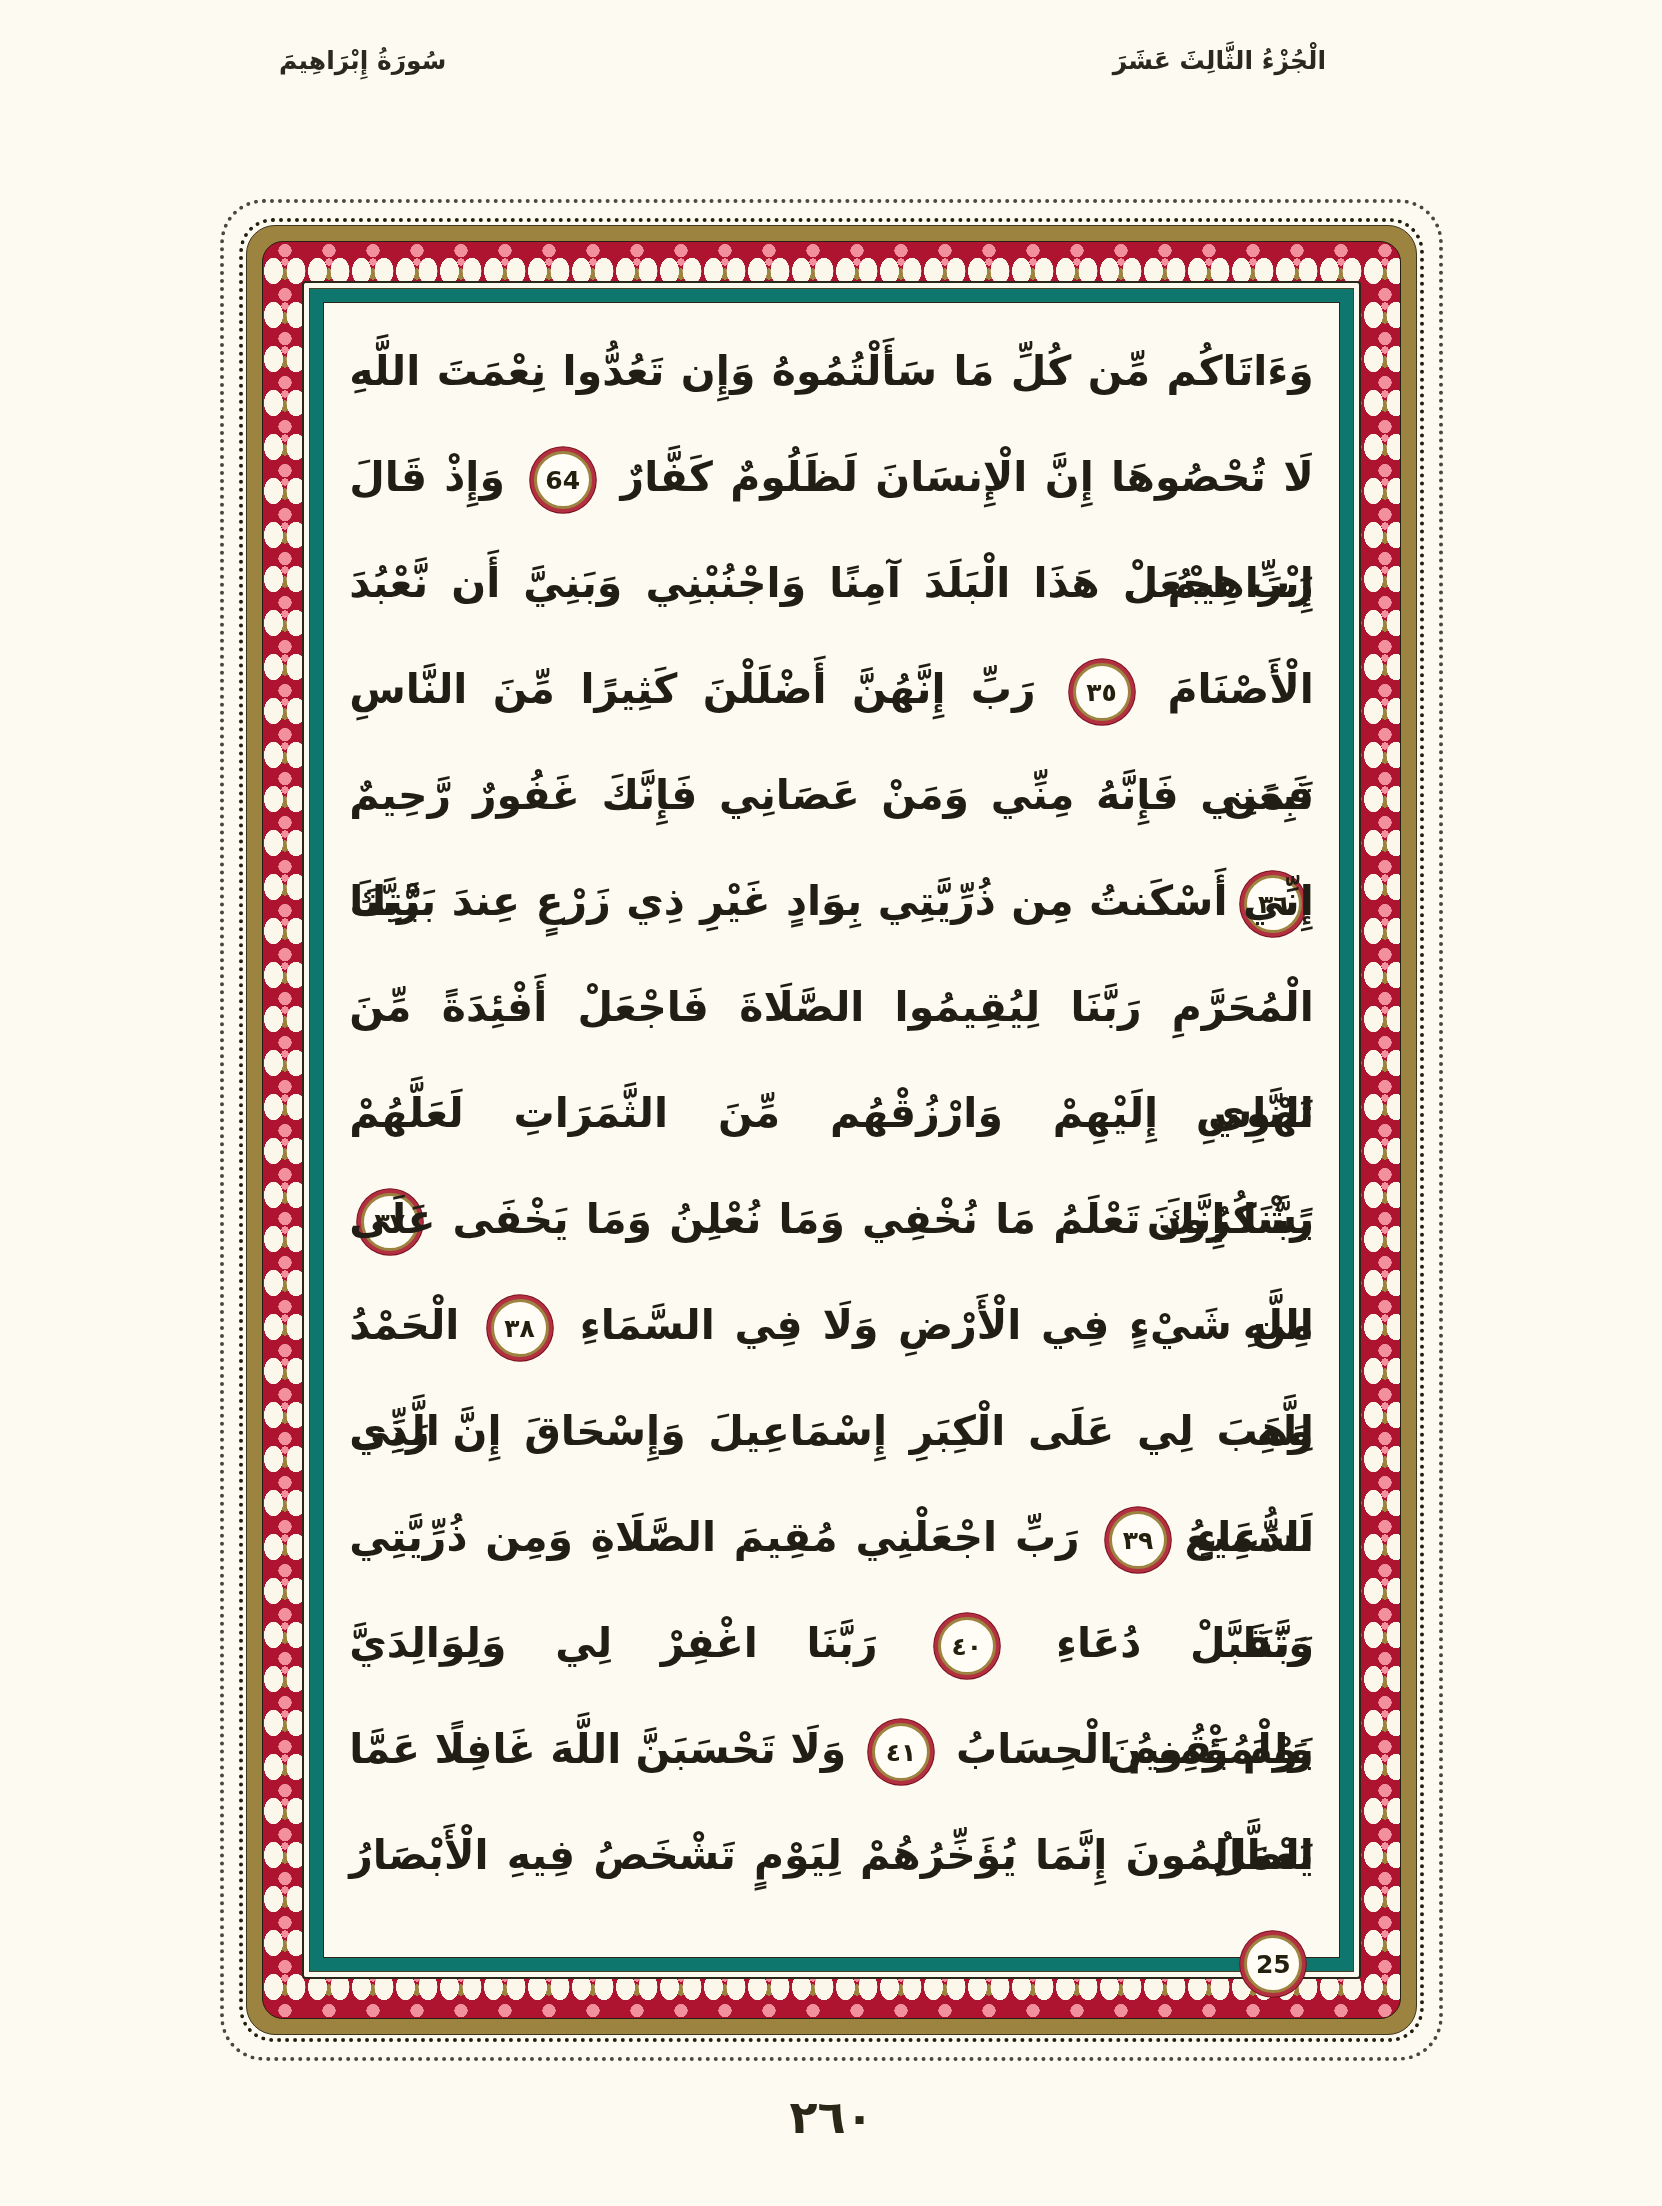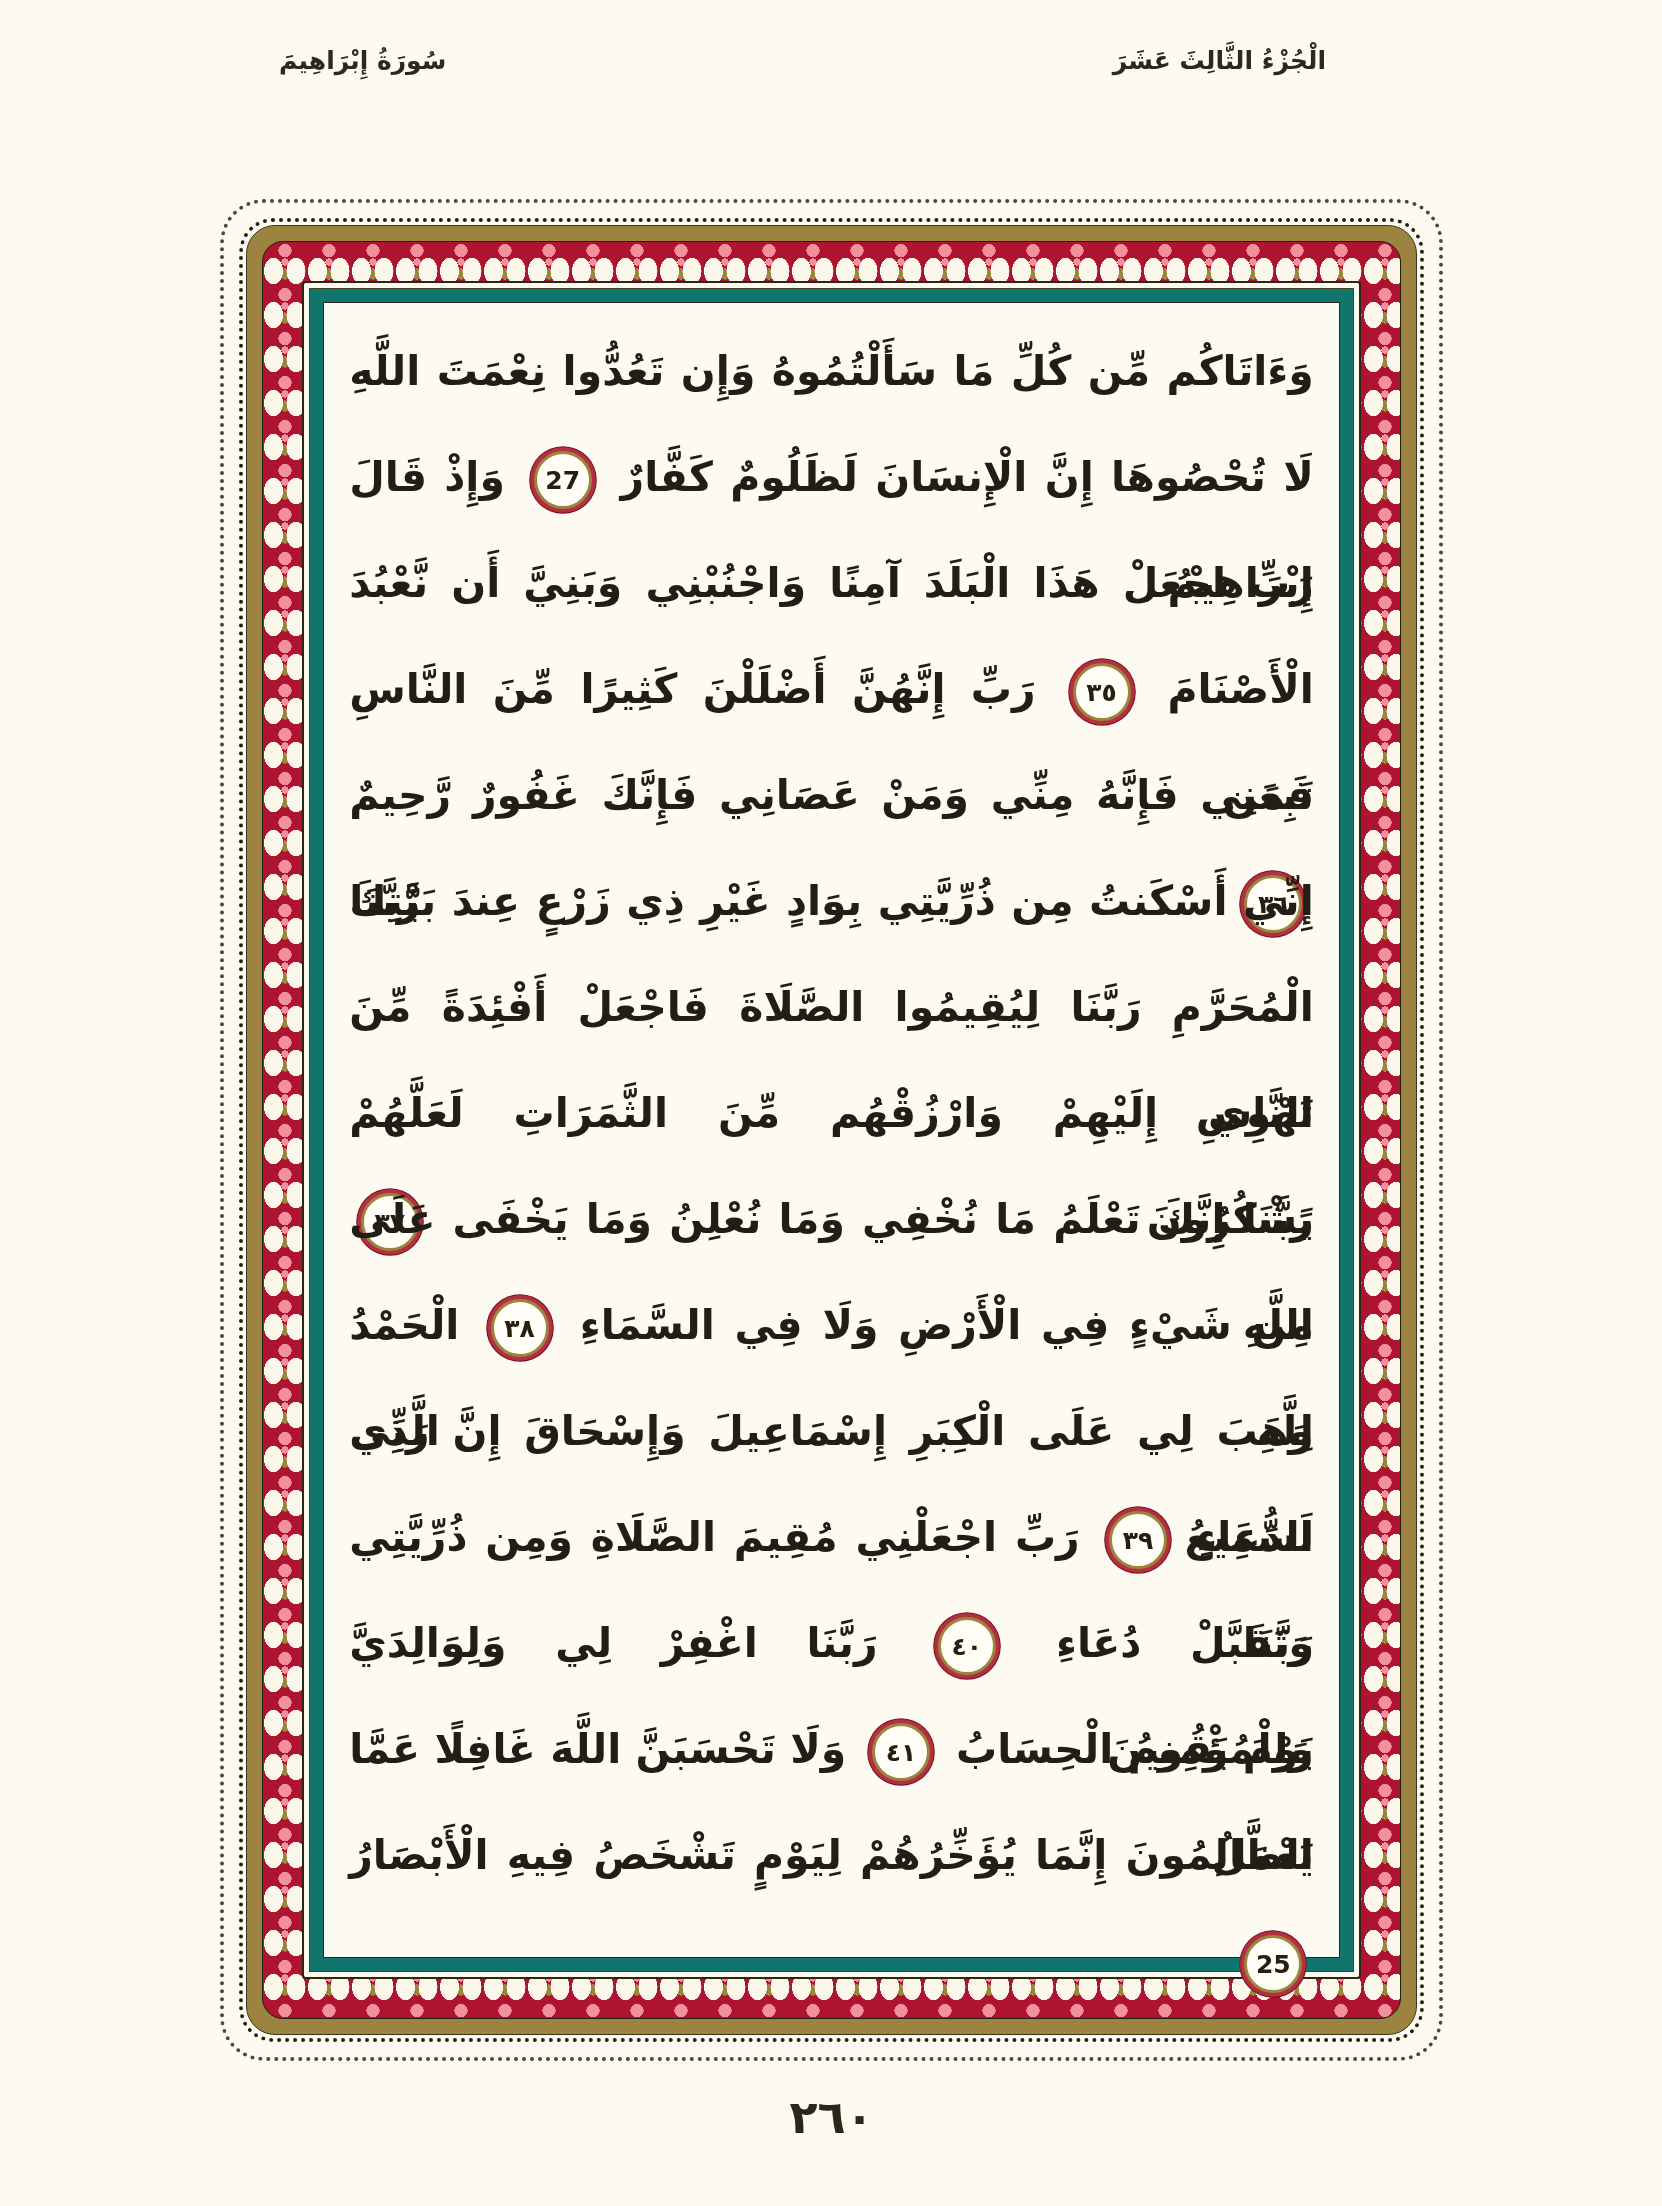--- a/index.html
+++ b/index.html
@@ -119,21 +119,21 @@
 
   <div class="frame">
     <div class="band-dots"></div>
     <div class="band-gold"></div>
     <div class="band-red"></div>
     <div class="inner-frame">
       <div class="inner-gold">
         <div class="paper">
           <div>
               <div class="qline"><span class="qtext">وَءَاتَاكُم مِّن كُلِّ مَا سَأَلْتُمُوهُ وَإِن تَعُدُّوا نِعْمَتَ اللَّهِ</span> </div>
-              <div class="qline"><span class="qtext">لَا تُحْصُوهَا إِنَّ الْإِنسَانَ لَظَلُومٌ كَفَّارٌ</span> <span class="ayah">27</span> <span class="qtext">وَإِذْ قَالَ إِبْرَاهِيمُ</span> </div>
+              <div class="qline"><span class="qtext">لَا تُحْصُوهَا إِنَّ الْإِنسَانَ لَظَلُومٌ كَفَّارٌ</span> <span class="ayah">64</span> <span class="qtext">وَإِذْ قَالَ إِبْرَاهِيمُ</span> </div>
               <div class="qline"><span class="qtext">رَبِّ اجْعَلْ هَذَا الْبَلَدَ آمِنًا وَاجْنُبْنِي وَبَنِيَّ أَن نَّعْبُدَ</span> </div>
               <div class="qline"><span class="qtext">الْأَصْنَامَ</span> <span class="ayah">٣٥</span> <span class="qtext">رَبِّ إِنَّهُنَّ أَضْلَلْنَ كَثِيرًا مِّنَ النَّاسِ فَمَن</span> </div>
               <div class="qline"><span class="qtext">تَبِعَنِي فَإِنَّهُ مِنِّي وَمَنْ عَصَانِي فَإِنَّكَ غَفُورٌ رَّحِيمٌ</span> <span class="ayah">٣٦</span> <span class="qtext">رَّبَّنَا</span> </div>
               <div class="qline"><span class="qtext">إِنِّي أَسْكَنتُ مِن ذُرِّيَّتِي بِوَادٍ غَيْرِ ذِي زَرْعٍ عِندَ بَيْتِكَ</span> </div>
               <div class="qline"><span class="qtext">الْمُحَرَّمِ رَبَّنَا لِيُقِيمُوا الصَّلَاةَ فَاجْعَلْ أَفْئِدَةً مِّنَ النَّاسِ</span> </div>
               <div class="qline"><span class="qtext">تَهْوِي إِلَيْهِمْ وَارْزُقْهُم مِّنَ الثَّمَرَاتِ لَعَلَّهُمْ يَشْكُرُونَ</span> <span class="ayah">٣٧</span> </div>
               <div class="qline"><span class="qtext">رَبَّنَا إِنَّكَ تَعْلَمُ مَا نُخْفِي وَمَا نُعْلِنُ وَمَا يَخْفَى عَلَى اللَّهِ</span> </div>
               <div class="qline"><span class="qtext">مِن شَيْءٍ فِي الْأَرْضِ وَلَا فِي السَّمَاءِ</span> <span class="ayah">٣٨</span> <span class="qtext">الْحَمْدُ لِلَّهِ الَّذِي</span> </div>
               <div class="qline"><span class="qtext">وَهَبَ لِي عَلَى الْكِبَرِ إِسْمَاعِيلَ وَإِسْحَاقَ إِنَّ رَبِّي لَسَمِيعُ</span> </div>
               <div class="qline"><span class="qtext">الدُّعَاءِ</span> <span class="ayah">٣٩</span> <span class="qtext">رَبِّ اجْعَلْنِي مُقِيمَ الصَّلَاةِ وَمِن ذُرِّيَّتِي رَبَّنَا</span> </div>

